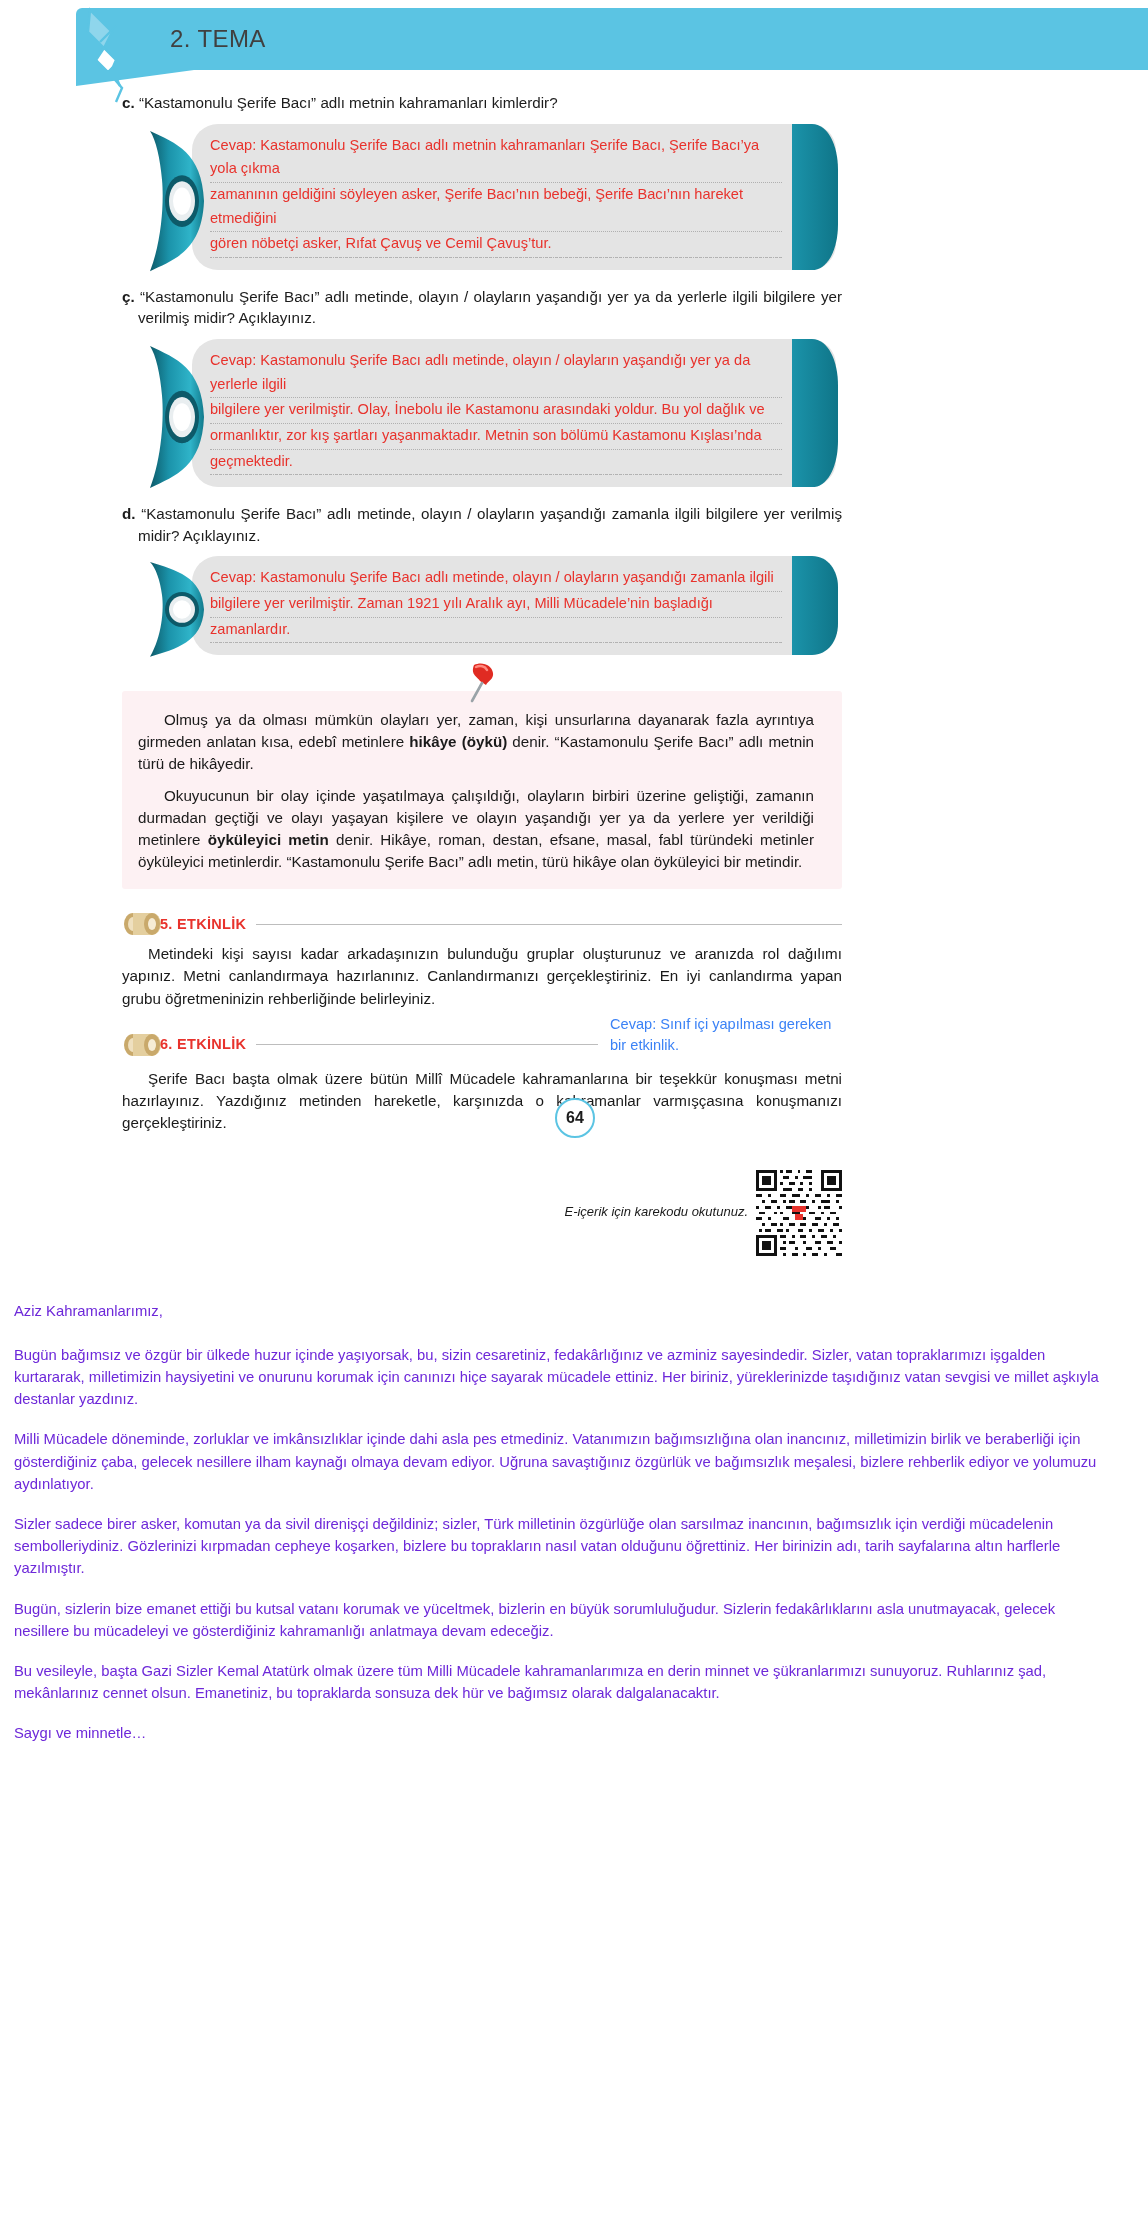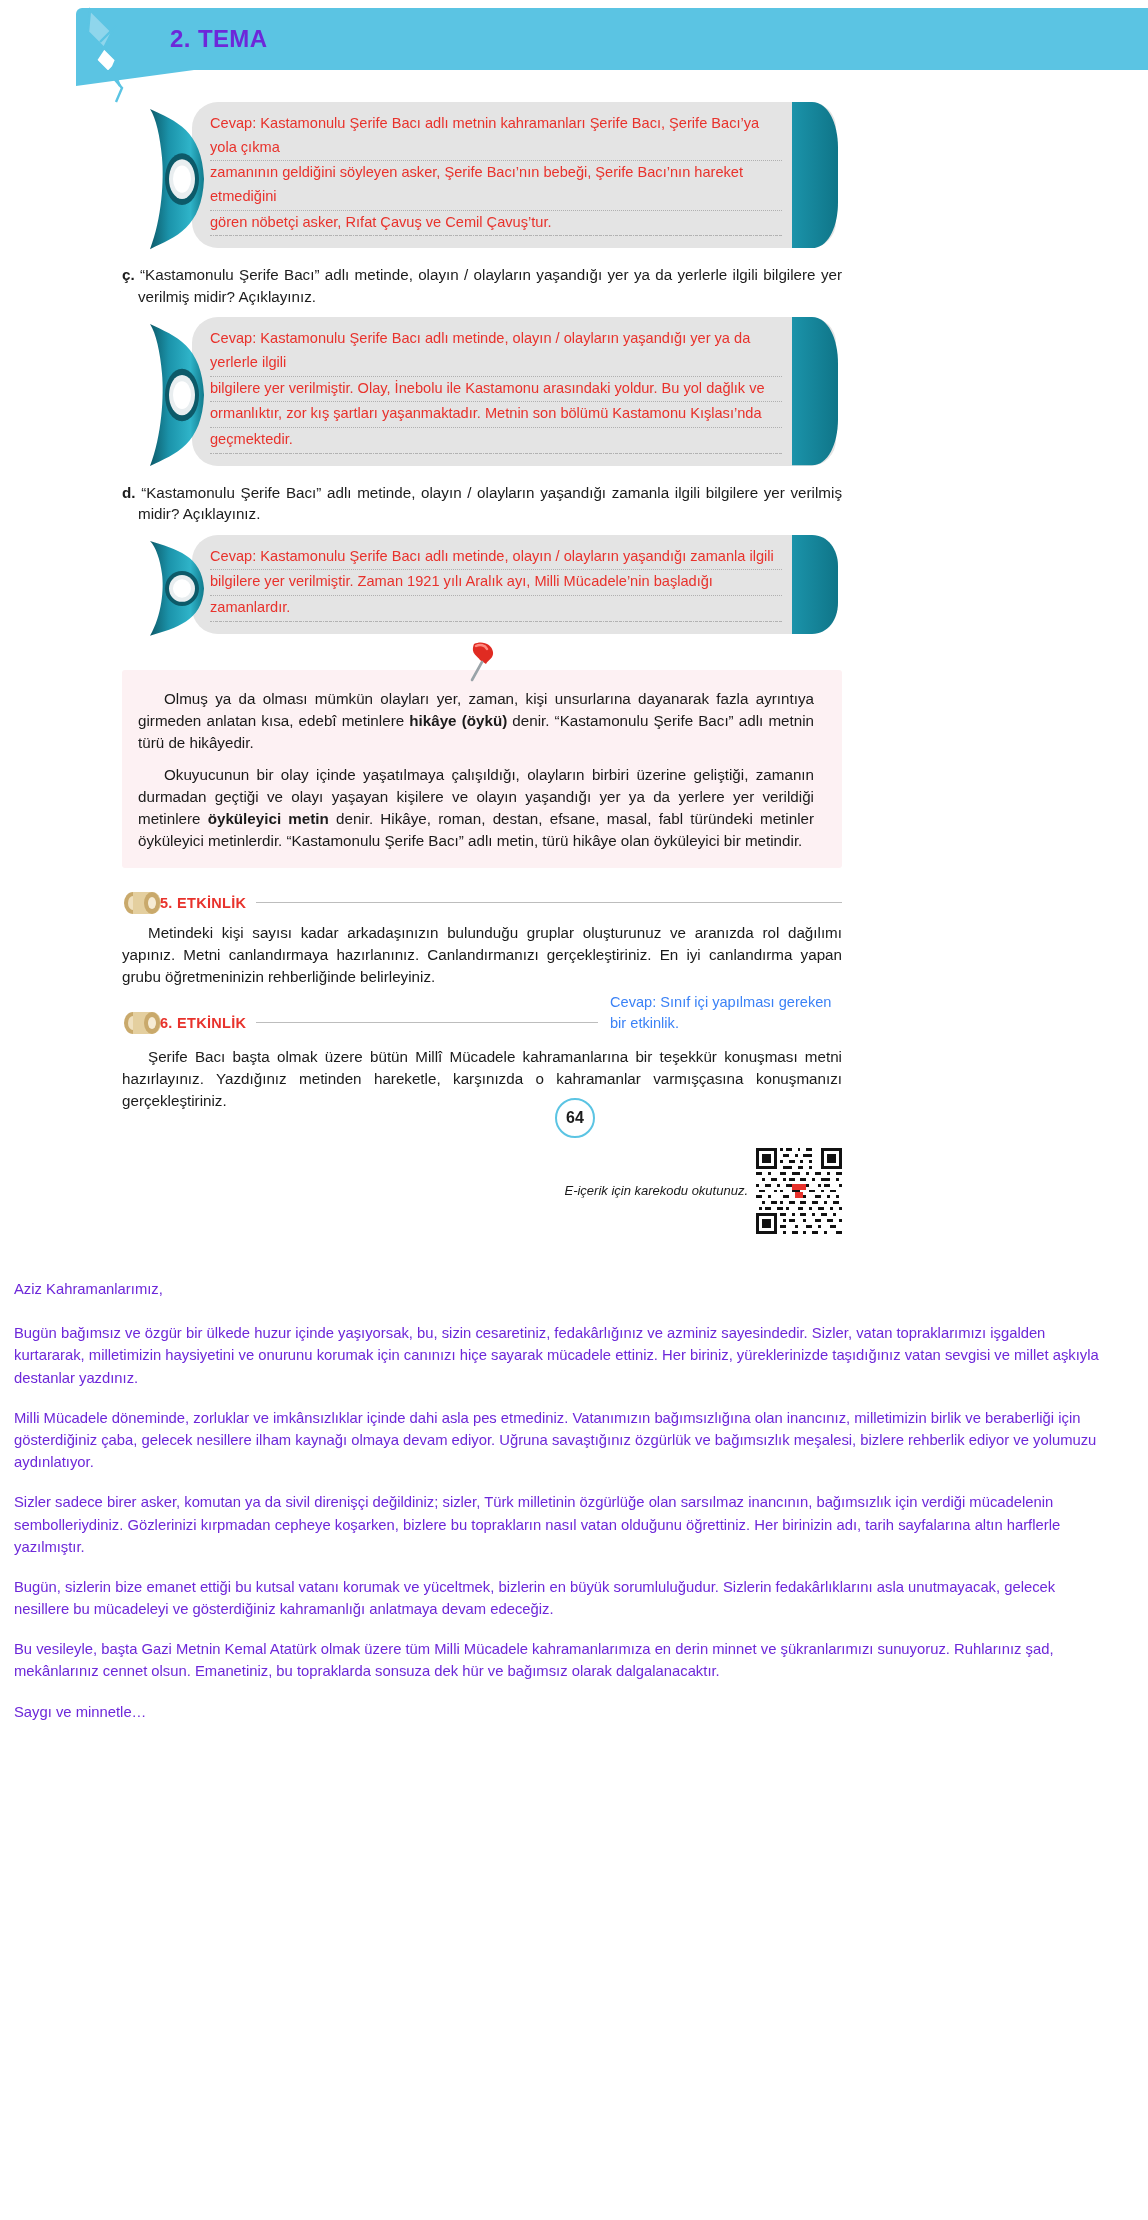--- a/index.html
+++ b/index.html
@@ -27,23 +27,23 @@
   }
   .header-band::after {
     content: "";
     position: absolute;
     left: 0; bottom: -16px;
     width: 118px; height: 16px;
     background: #5bc4e3;
     clip-path: polygon(0 0, 100% 0, 0 100%);
   }
   .header-title {
-    color: #6d28d9;
+    color: #404040;
     font-size: 24px;
-    font-weight: bold;
+    font-weight: normal;
     letter-spacing: .4px;
     margin-left: 94px;
   }
   .pen-logo {
     position: absolute;
     left: 6px; top: -6px;
     width: 110px; height: 110px;
     pointer-events: none;
   }
 
@@ -240,20 +240,24 @@
       <path d="M28 72 L40 86 L34 100"></path>
       <path d="M14 58 L22 74 L30 66 L38 84"></path>
       <path d="M18 40 L34 24"></path>
     </g>
   </svg>
   <div class="header-title">2. TEMA</div>
 </div>
 
 <div class="content">
 
+  <p class="question q-indent">
+    <span class="lbl">c.</span>
+    <span>“Kastamonulu Şerife Bacı” adlı metnin kahramanları kimlerdir?</span>
+  </p>
 
   <div class="answer-wrap">
     <svg class="ribbon-left" viewBox="0 0 62 96" preserveAspectRatio="none">
       <defs>
         <linearGradient id="gl1" x1="0" y1="0" x2="1" y2="0">
           <stop offset="0%" stop-color="#0d5a69"></stop>
           <stop offset="35%" stop-color="#1b93aa"></stop>
           <stop offset="75%" stop-color="#2fb4c9"></stop>
           <stop offset="100%" stop-color="#127a8c"></stop>
         </linearGradient>
@@ -501,15 +505,15 @@
 </div>
 
 <div class="page-number">64</div>
 
 <div class="letter">
   <p class="salute">Aziz Kahramanlarımız,</p>
   <p>Bugün bağımsız ve özgür bir ülkede huzur içinde yaşıyorsak, bu, sizin cesaretiniz, fedakârlığınız ve azminiz sayesindedir. Sizler, vatan topraklarımızı işgalden kurtararak, milletimizin haysiyetini ve onurunu korumak için canınızı hiçe sayarak mücadele ettiniz. Her biriniz, yüreklerinizde taşıdığınız vatan sevgisi ve millet aşkıyla destanlar yazdınız.</p>
   <p>Milli Mücadele döneminde, zorluklar ve imkânsızlıklar içinde dahi asla pes etmediniz. Vatanımızın bağımsızlığına olan inancınız, milletimizin birlik ve beraberliği için gösterdiğiniz çaba, gelecek nesillere ilham kaynağı olmaya devam ediyor. Uğruna savaştığınız özgürlük ve bağımsızlık meşalesi, bizlere rehberlik ediyor ve yolumuzu aydınlatıyor.</p>
   <p>Sizler sadece birer asker, komutan ya da sivil direnişçi değildiniz; sizler, Türk milletinin özgürlüğe olan sarsılmaz inancının, bağımsızlık için verdiği mücadelenin sembolleriydiniz. Gözlerinizi kırpmadan cepheye koşarken, bizlere bu toprakların nasıl vatan olduğunu öğrettiniz. Her birinizin adı, tarih sayfalarına altın harflerle yazılmıştır.</p>
   <p>Bugün, sizlerin bize emanet ettiği bu kutsal vatanı korumak ve yüceltmek, bizlerin en büyük sorumluluğudur. Sizlerin fedakârlıklarını asla unutmayacak, gelecek nesillere bu mücadeleyi ve gösterdiğiniz kahramanlığı anlatmaya devam edeceğiz.</p>
-  <p>Bu vesileyle, başta Gazi Metnin Kemal Atatürk olmak üzere tüm Milli Mücadele kahramanlarımıza en derin minnet ve şükranlarımızı sunuyoruz. Ruhlarınız şad, mekânlarınız cennet olsun. Emanetiniz, bu topraklarda sonsuza dek hür ve bağımsız olarak dalgalanacaktır.</p>
+  <p>Bu vesileyle, başta Gazi Sizler Kemal Atatürk olmak üzere tüm Milli Mücadele kahramanlarımıza en derin minnet ve şükranlarımızı sunuyoruz. Ruhlarınız şad, mekânlarınız cennet olsun. Emanetiniz, bu topraklarda sonsuza dek hür ve bağımsız olarak dalgalanacaktır.</p>
   <p class="closing">Saygı ve minnetle…</p>
 </div>
 
 </body></html>

